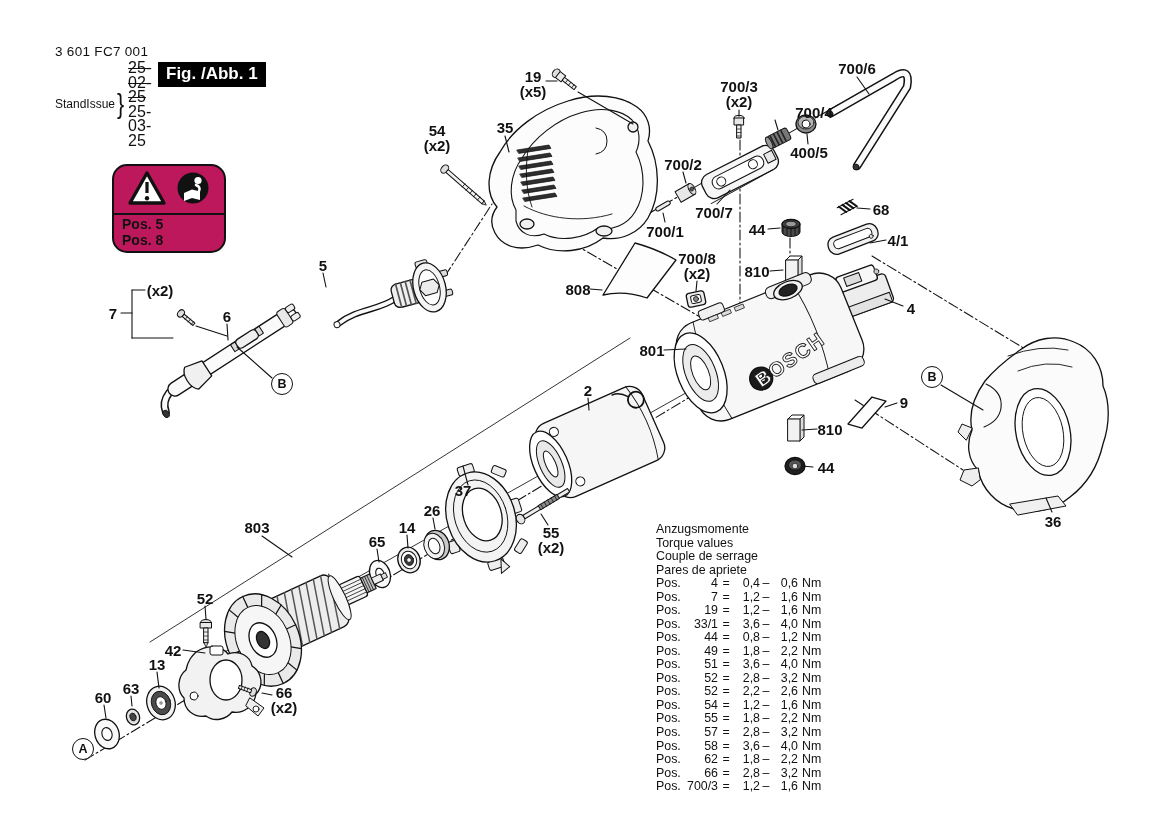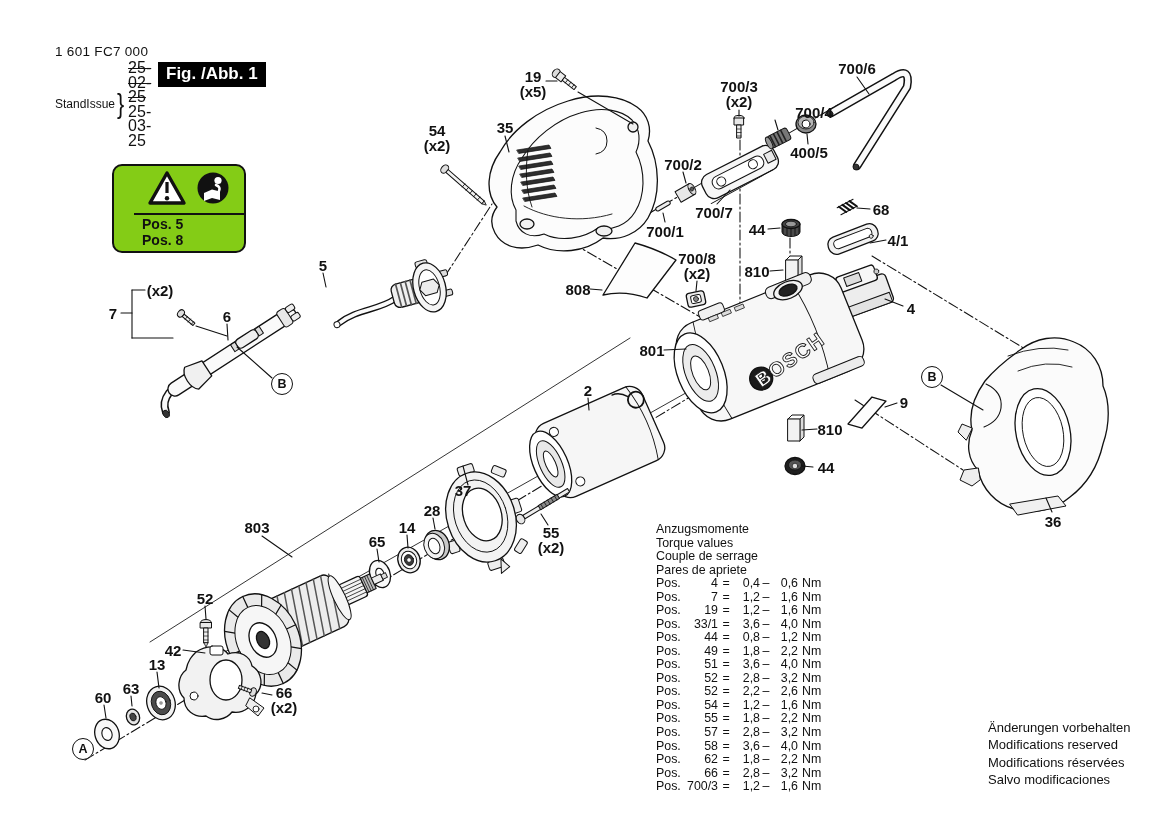--- a/index.html
+++ b/index.html
@@ -11,21 +11,21 @@
   #part-number{font-size:13.5px;letter-spacing:.3px;}
   #rev{position:absolute;left:0;top:17px;display:flex;align-items:center;}
   #rev .lbls{display:flex;flex-direction:row;font-size:12px;line-height:14.5px;}
   #rev .brace{font-size:27px;font-weight:400;margin:0 3px 0 1px;transform:scaleX(.8);}
   #rev .dates{display:flex;flex-direction:column;font-size:16px;line-height:14.5px;}
   #rev .struck{text-decoration:line-through;}
   #fig-box{position:absolute;left:158px;top:62px;background:#000;color:#fff;
            font-size:17px;font-weight:bold;padding:2px 8px 3px 8px;}
   
   #warn{position:absolute;left:112px;top:164px;width:110px;border:2.4px solid #111;
-        border-radius:10px;background:#84cc16;padding-left:20px;}
+        border-radius:15px;background:#be185d;}
   #warn .icons{display:flex;align-items:center;justify-content:center;gap:8px;padding:4px 4px 3px 4px;}
   #warn .sep{border-top:2px solid #111;}
   #warn .poslines{padding:2px 6px 3px 8px;font-weight:bold;font-size:14px;line-height:15.5px;}
   
   #tq{position:absolute;left:656px;top:499px;font-size:12.4px;margin-top:24px;}
   #tq .t{line-height:13.5px;}
   .tqrow{display:flex;line-height:13.55px;white-space:nowrap;}
   .tqrow span{display:inline-block;}
   .c1{width:26px;}
   .c2{width:36px;text-align:right;}
@@ -420,21 +420,21 @@
           <path class="ld" d="M183,650 L205,653"></path>
         <path class="ld" d="M157,672 L159,688"></path>
           <path class="ld" d="M131,696 L132,706"></path>
         <path class="ld" d="M104,705 L106,718"></path>
           <path class="ld" d="M272,695 L262,693"></path>
       </g>
     </g>
   </svg>
 
   <div id="hdr">
-    <div id="part-number">1 601 FC7 000</div>
+    <div id="part-number">3 601 FC7 001</div>
     <div id="rev">
       <div class="lbls">
         <span>Stand</span>
         <span>Issue</span>
       </div>
       <span class="brace">}</span>
       <div class="dates">
         <span class="struck">25-02-25</span>
         <span>25-03-25</span>
       </div>
@@ -616,26 +616,20 @@
           <span class="c2">700/3</span>
           <span class="c3">=</span>
           <span class="c4">1,2</span>
           <span class="c5">–</span>
           <span class="c6">1,6</span>
           <span class="c7">Nm</span>
         </div>
       </div>
   </div>
 
-  <div id="ftr">
-      <div>Änderungen vorbehalten</div>
-      <div>Modifications reserved</div>
-      <div>Modifications réservées</div>
-      <div>Salvo modificaciones</div>
-    </div>
 
   <div id="labels">
       <div class="plbl" style="left: 533px; top: 84px;">19
 (x5)</div>
       <div class="plbl" style="left: 437px; top: 138px;">54
 (x2)</div>
       <div class="plbl" style="left: 505px; top: 127px;">35</div>
       <div class="plbl" style="left: 857px; top: 68px;">700/6</div>
       <div class="plbl" style="left: 739px; top: 94px;">700/3
 (x2)</div>
@@ -658,21 +652,21 @@
       <div class="plbl" style="left: 830px; top: 429px;">810</div>
       <div class="plbl" style="left: 826px; top: 467px;">44</div>
       <div class="plbl" style="left: 1053px; top: 521px;">36</div>
       <div class="plbl" style="left: 323px; top: 265px;">5</div>
       <div class="plbl" style="left: 227px; top: 316px;">6</div>
       <div class="plbl" style="left: 113px; top: 313px;">7</div>
       <div class="plbl" style="left: 160px; top: 290px;">(x2)</div>
       <div class="plbl" style="left: 257px; top: 527px;">803</div>
       <div class="plbl" style="left: 377px; top: 541px;">65</div>
       <div class="plbl" style="left: 407px; top: 527px;">14</div>
-      <div class="plbl" style="left: 432px; top: 510px;">28</div>
+      <div class="plbl" style="left: 432px; top: 510px;">26</div>
       <div class="plbl" style="left: 463px; top: 466px; margin-top: 24px;">37</div>
       <div class="plbl" style="left: 551px; top: 540px;">55
 (x2)</div>
       <div class="plbl" style="left: 205px; top: 598px;">52</div>
       <div class="plbl" style="left: 173px; top: 650px;">42</div>
       <div class="plbl" style="left: 157px; top: 664px;">13</div>
       <div class="plbl" style="left: 131px; top: 688px;">63</div>
       <div class="plbl" style="left: 103px; top: 697px;">60</div>
       <div class="plbl" style="left: 284px; top: 700px;">66
 (x2)</div>

